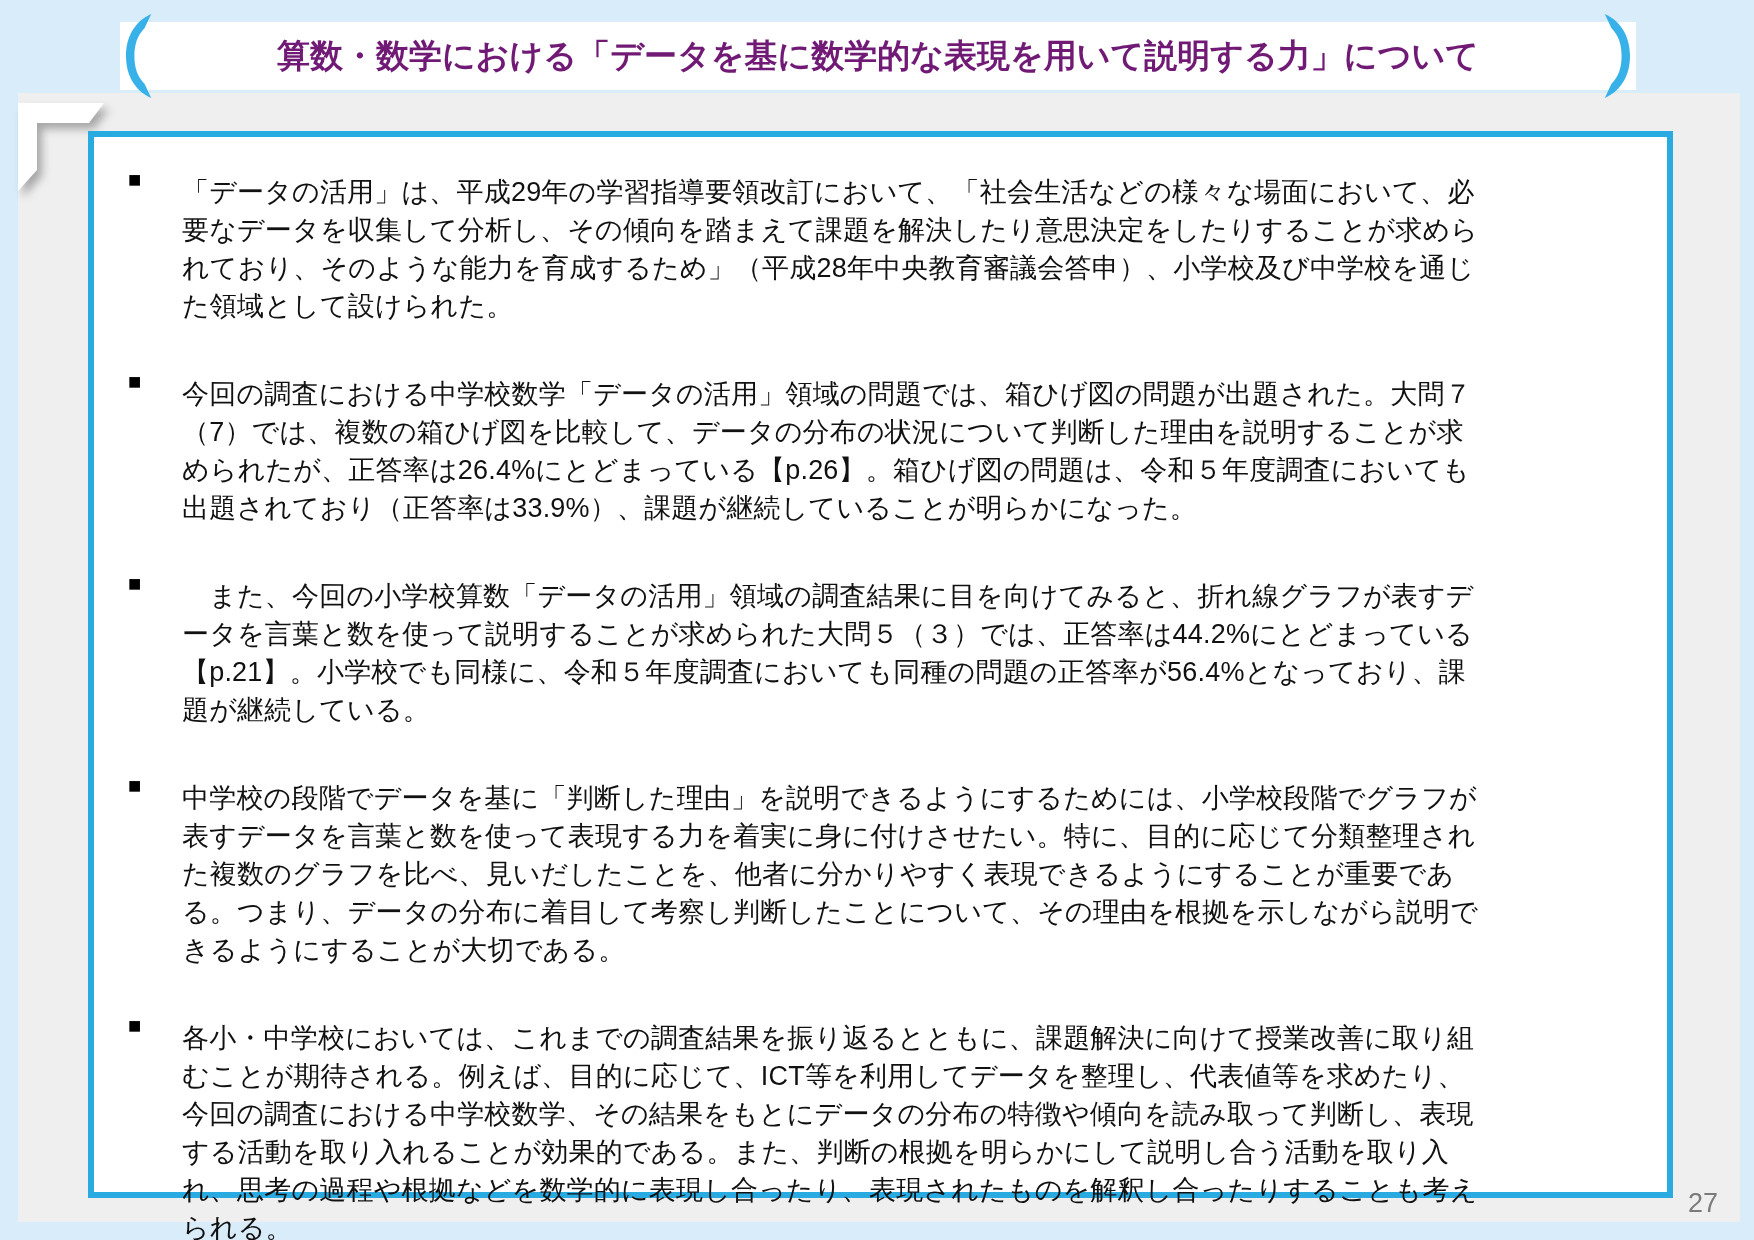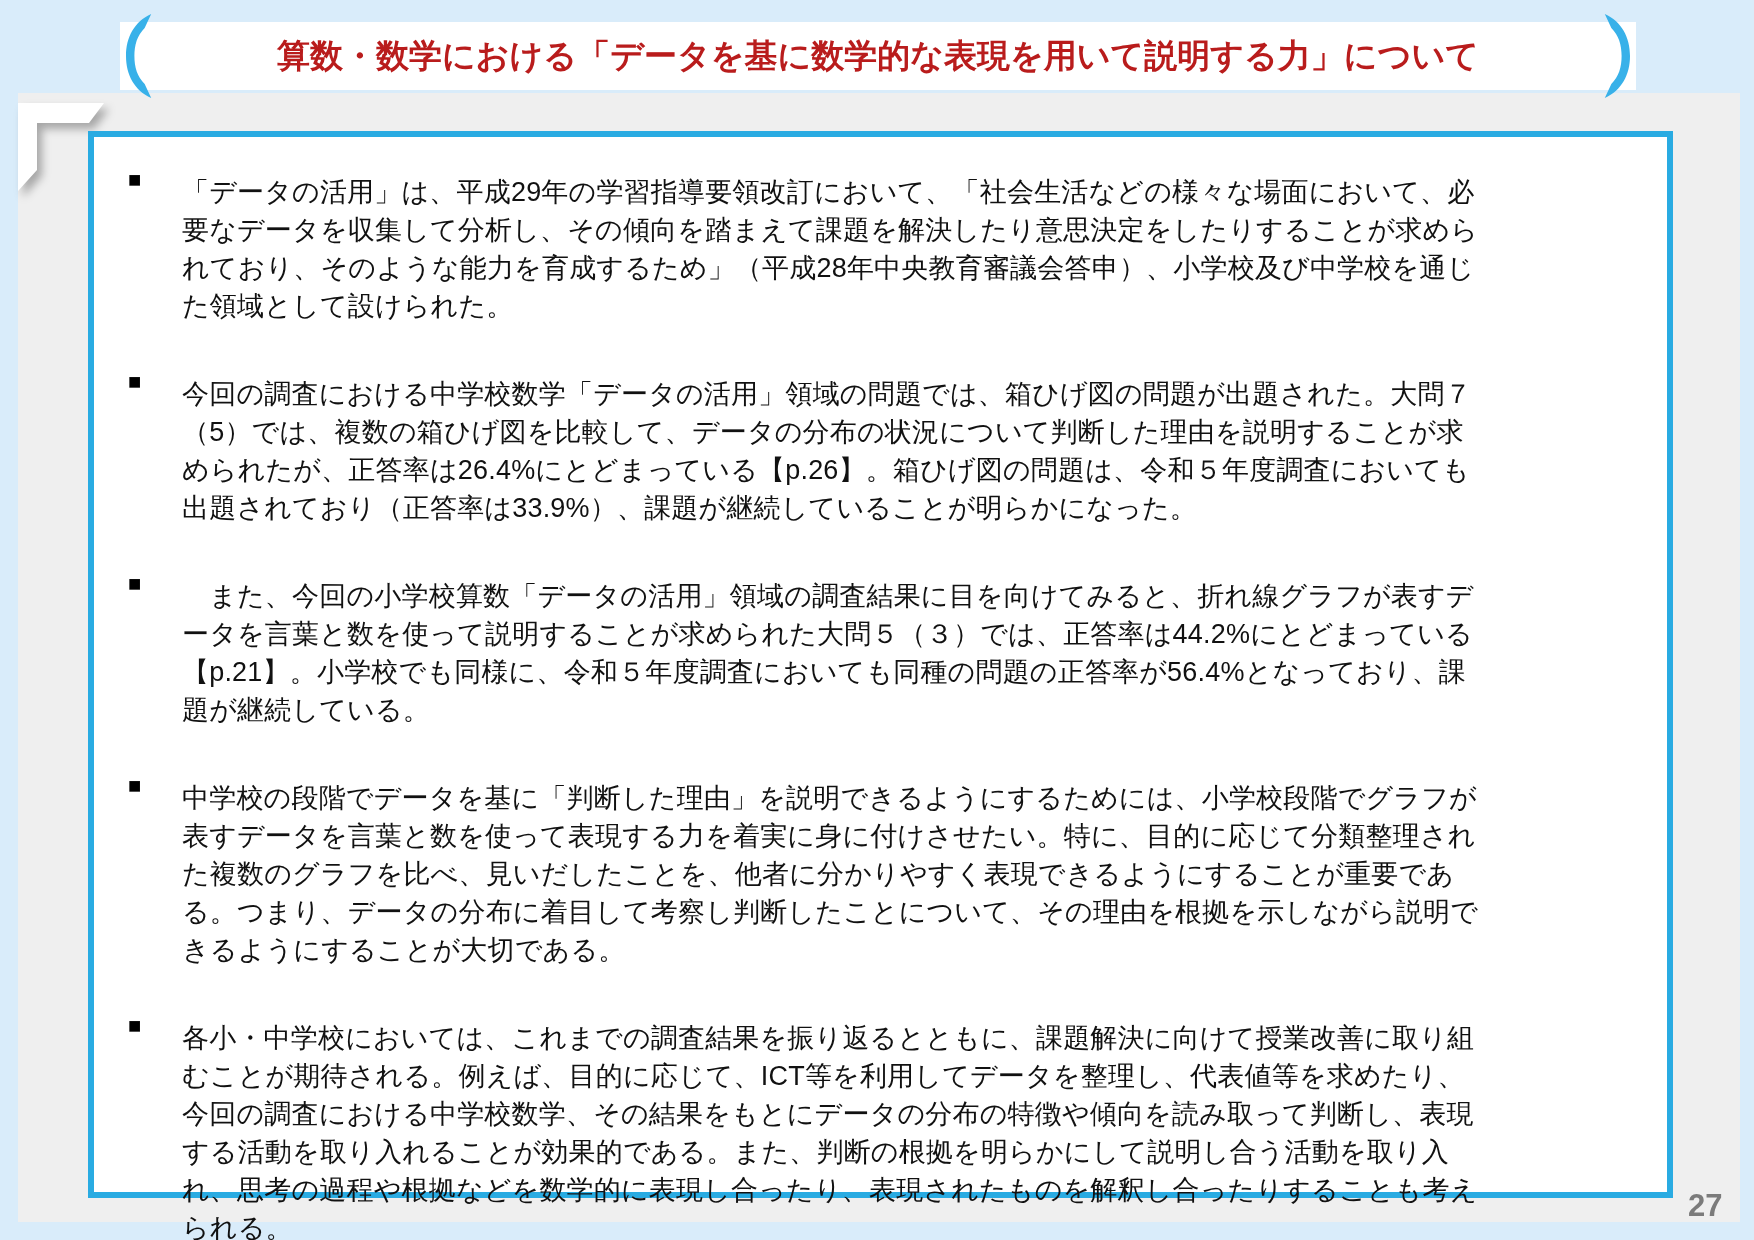--- a/index.html
+++ b/index.html
@@ -19,21 +19,21 @@
   .title-banner {
     position: absolute;
     left: 120px; top: 22px;
     width: 1516px; height: 68px;
     background: #ffffff;
     display: flex; align-items: center; justify-content: center;
   }
   .title-text {
     font-size: 33px;
     font-weight: bold;
-    color: #b91c1c;
+    color: #701a75;
     white-space: nowrap;
   }
   .bracket {
     position: absolute;
     top: -10px;
     width: 28px; height: 88px;
   }
   .bracket.left  { left: 6px; }
   .bracket.right { right: 6px; transform: scaleX(-1); }
   .corner-fold {
@@ -70,23 +70,22 @@
     width: 1300px;
     font-size: 27px;
     line-height: 38px;
     color: #111111;
     text-align: left;
     letter-spacing: 0.2px;
   }
   .page-number {
     position: absolute;
     left: 1688px; top: 1188px;
-    font-size: 31px;
+    font-size: 27px;
     color: #7b7b7b;
-    font-weight: bold;
   }
 </style>
 </head>
 <body>
 
 <div class="gray-panel"></div>
 
 <div class="corner-fold">
   <svg width="112" height="102" viewBox="0 0 112 102" xmlns="http://www.w3.org/2000/svg">
     <polygon points="2,2 88,2 73,22 21,22 21,69 2,90" fill="#ffffff"></polygon>
@@ -103,21 +102,21 @@
   </svg>
 </div>
 
 <div class="content-box">
   <div class="bullet-item">
     <span class="bullet-marker">■</span>
     <p class="bullet-text">「データの活用」は、平成29年の学習指導要領改訂において、「社会生活などの様々な場面において、必要なデータを収集して分析し、その傾向を踏まえて課題を解決したり意思決定をしたりすることが求められており、そのような能力を育成するため」（平成28年中央教育審議会答申）、小学校及び中学校を通じた領域として設けられた。</p>
   </div>
   <div class="bullet-item">
     <span class="bullet-marker">■</span>
-    <p class="bullet-text">今回の調査における中学校数学「データの活用」領域の問題では、箱ひげ図の問題が出題された。大問７（5）では、複数の箱ひげ図を比較して、データの分布の状況について判断した理由を説明することが求められたが、正答率は26.4%にとどまっている【p.26】。箱ひげ図の問題は、令和５年度調査においても出題されており（正答率は33.9%）、課題が継続していることが明らかになった。</p>
+    <p class="bullet-text">今回の調査における中学校数学「データの活用」領域の問題では、箱ひげ図の問題が出題された。大問７（7）では、複数の箱ひげ図を比較して、データの分布の状況について判断した理由を説明することが求められたが、正答率は26.4%にとどまっている【p.26】。箱ひげ図の問題は、令和５年度調査においても出題されており（正答率は33.9%）、課題が継続していることが明らかになった。</p>
   </div>
   <div class="bullet-item">
     <span class="bullet-marker">■</span>
     <p class="bullet-text">　また、今回の小学校算数「データの活用」領域の調査結果に目を向けてみると、折れ線グラフが表すデータを言葉と数を使って説明することが求められた大問５（３）では、正答率は44.2%にとどまっている【p.21】。小学校でも同様に、令和５年度調査においても同種の問題の正答率が56.4%となっており、課題が継続している。</p>
   </div>
   <div class="bullet-item">
     <span class="bullet-marker">■</span>
     <p class="bullet-text">中学校の段階でデータを基に「判断した理由」を説明できるようにするためには、小学校段階でグラフが表すデータを言葉と数を使って表現する力を着実に身に付けさせたい。特に、目的に応じて分類整理された複数のグラフを比べ、見いだしたことを、他者に分かりやすく表現できるようにすることが重要である。つまり、データの分布に着目して考察し判断したことについて、その理由を根拠を示しながら説明できるようにすることが大切である。</p>
   </div>
   <div class="bullet-item">

